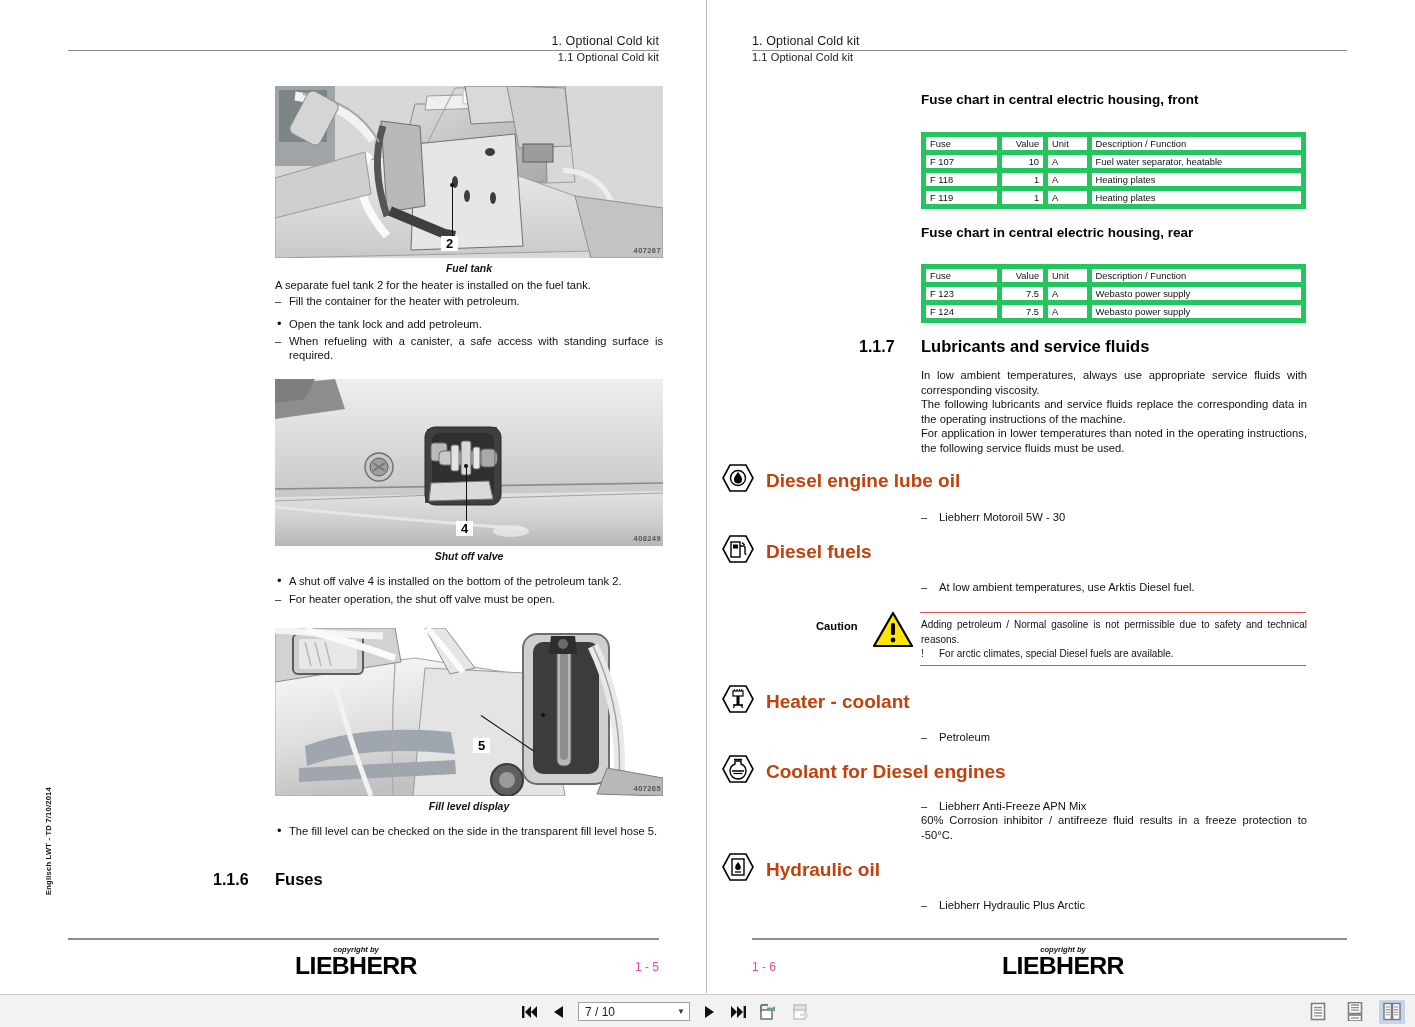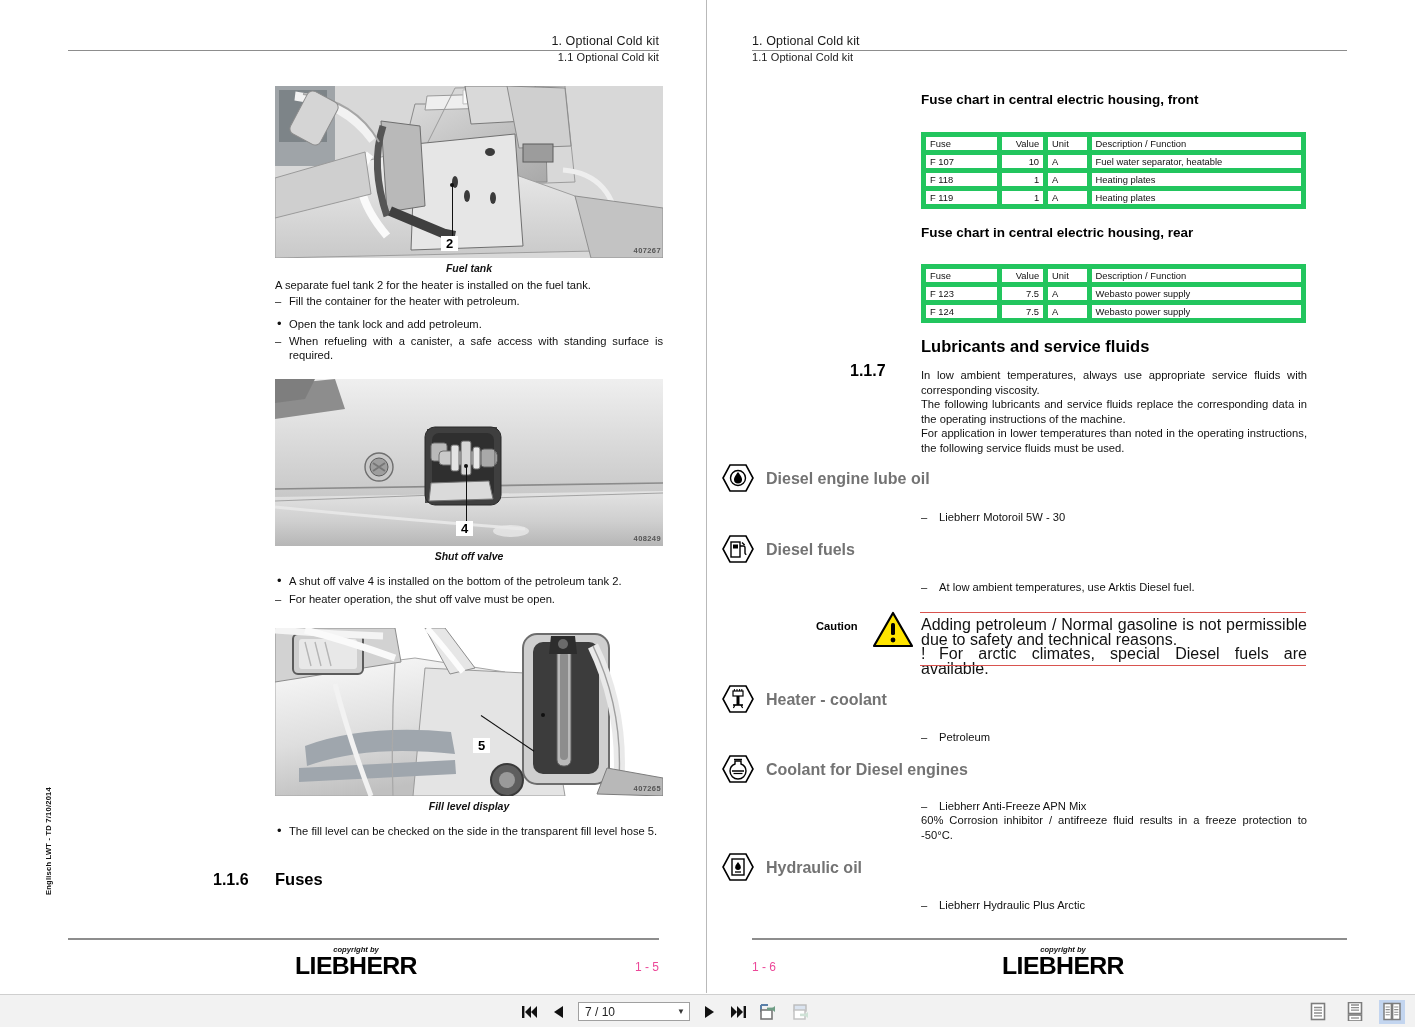--- a/index.html
+++ b/index.html
@@ -84,29 +84,29 @@
   .tbl .c-unit  { width:44px; text-align:left; }
   .tbl .c-desc  { width:220px; text-align:left; }
   .tbl .hdr-row td { font-weight:normal; }
 
   .sub-h {
     position:absolute; font-size:13.5px; font-weight:bold; color:#000;
   }
 
   
   .lub-icon { position:absolute; width:32px; height:32px; }
-  .lub-title { position:absolute; font-size:16px; font-weight:bold; color:#737373;text-align:center; }
+  .lub-title { position:absolute; font-size:19px; font-weight:bold; color:#c2410c;text-align:center; }
   .lub-item { position:absolute; font-size:11.2px; color:#111; line-height:14.6px; }
 
   
   .caution-wrap { position:absolute; }
   .caution-label { position:absolute; font-size:11.2px; font-weight:bold; color:#000; }
   .caution-tri { position:absolute; width:42px; height:37px; }
   .caution-rule { position:absolute; height:1.4px; background:#d9534f; }
-  .caution-text { position:absolute; font-size:16px; color:#111; line-height:14.6px; text-align:justify;}
+  .caution-text { position:absolute; font-size:10px; color:#111; line-height:14.6px; text-align:justify;}
 
   
   .ftr-rule { position:absolute; height:1.6px; background:#8d8d8d; }
   .ftr-copy { position:absolute; font-size:7.6px; color:#111; text-align:center; width:160px; font-weight:600;font-style:italic;}
   .ftr-logo {
     position:absolute; font-size:23px; font-weight:bold; letter-spacing:-0.6px;
     color:#000; text-align:center; width:190px;
     font-family:"Liberation Sans", sans-serif;
     transform: scaleX(1.08); transform-origin: center;
   }
@@ -394,21 +394,21 @@
             </tr>
             <tr>
               <td class="c-fuse">F 124</td>
               <td class="c-value">7.5</td>
               <td class="c-unit">A</td>
               <td class="c-desc">Webasto power supply</td>
             </tr>
           </tbody>
         </table>
 
-        <div class="sec-num" style="left:142px; top:338px;margin-top:24px;">1.1.7</div>
+        <div class="sec-num" style="left:151px; top:338px;">1.1.7</div>
         <div class="sec-title" style="left:213px; top:337px;">Lubricants and service fluids</div>
 
         <div class="body-text justify" style="left:213px; top:368px; width:386px;">In low ambient temperatures, always use appropriate service fluids with corresponding viscosity.</div>
         <div class="body-text justify" style="left:213px; top:397px; width:386px;">The following lubricants and service fluids replace the corresponding data in the operating instructions of the machine.</div>
         <div class="body-text justify" style="left:213px; top:426px; width:386px;">For application in lower temperatures than noted in the operating instructions, the following service fluids must be used.</div>
 
         <div class="lub-icon" style="left:14px; top:462px;">
           <svg width="32" height="32" viewBox="0 0 32 32">
             <polygon points="8,3 24,3 31,16 24,29 8,29 1,16" fill="#fff" stroke="#000" stroke-width="1.6"></polygon>
             <circle cx="16" cy="16" r="7.5" fill="none" stroke="#000" stroke-width="1.4"></circle>

